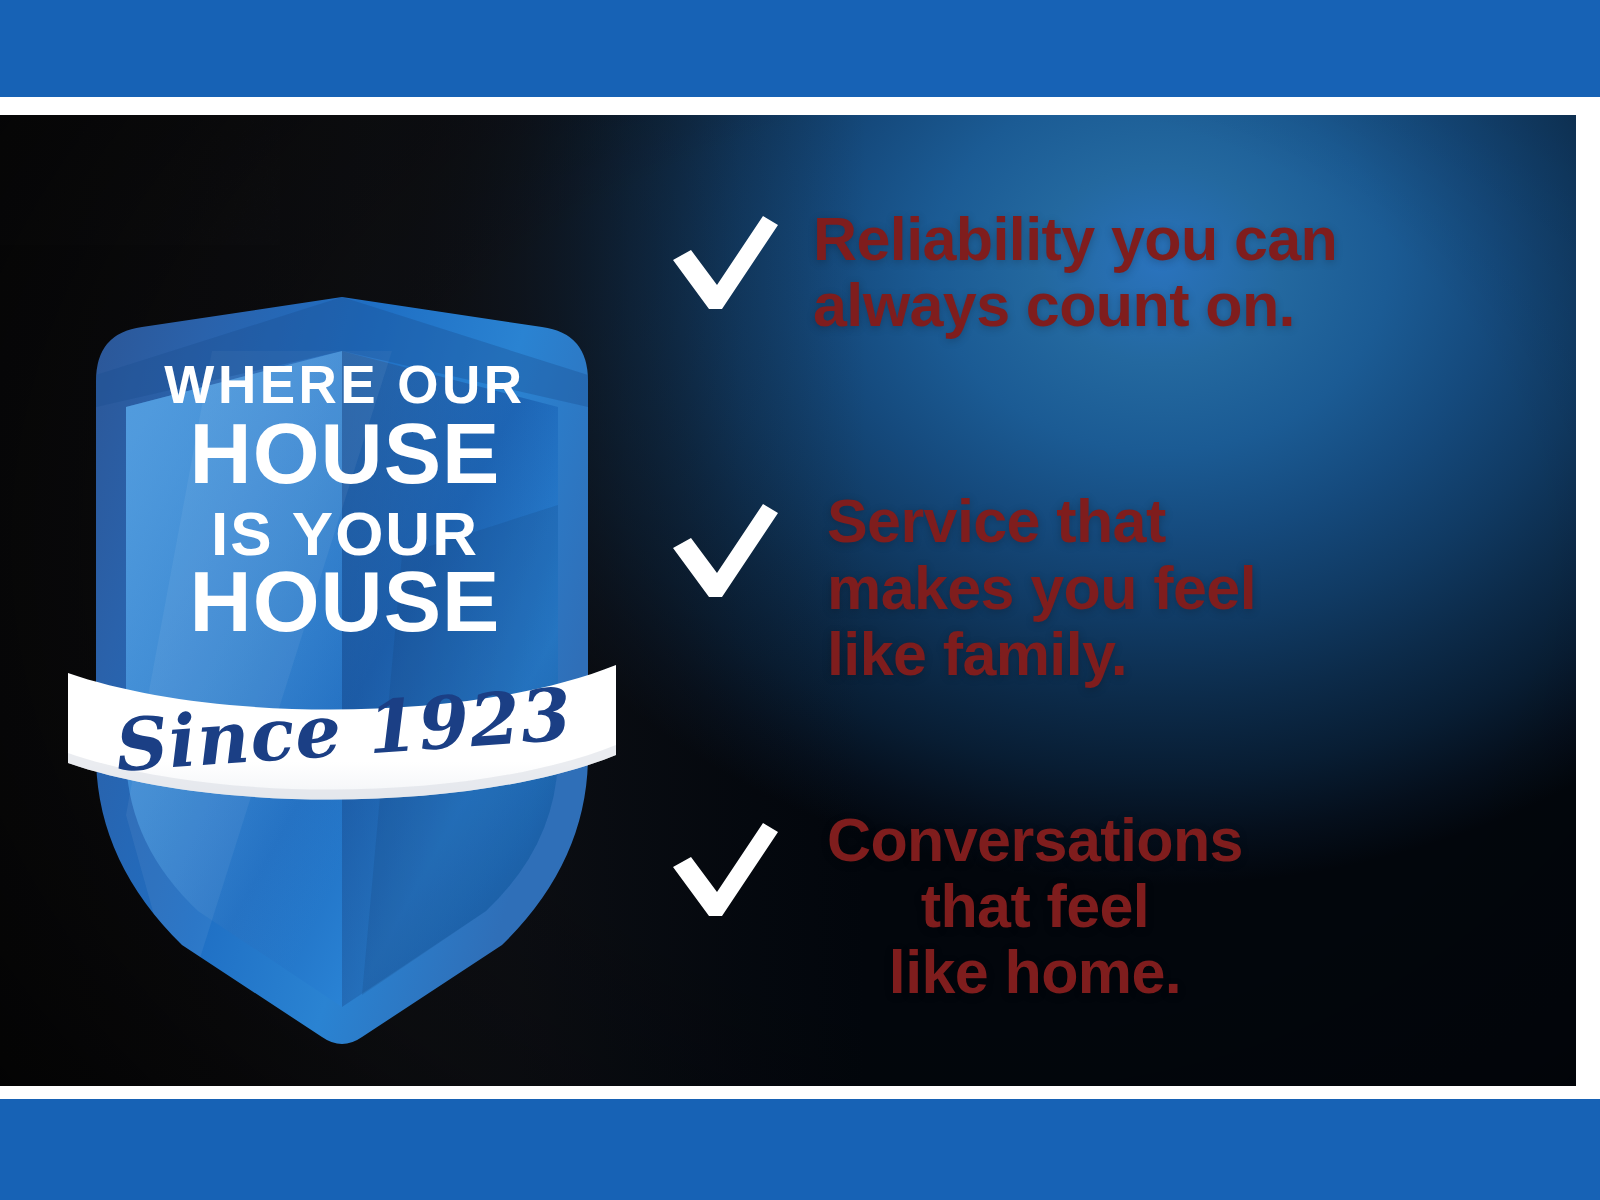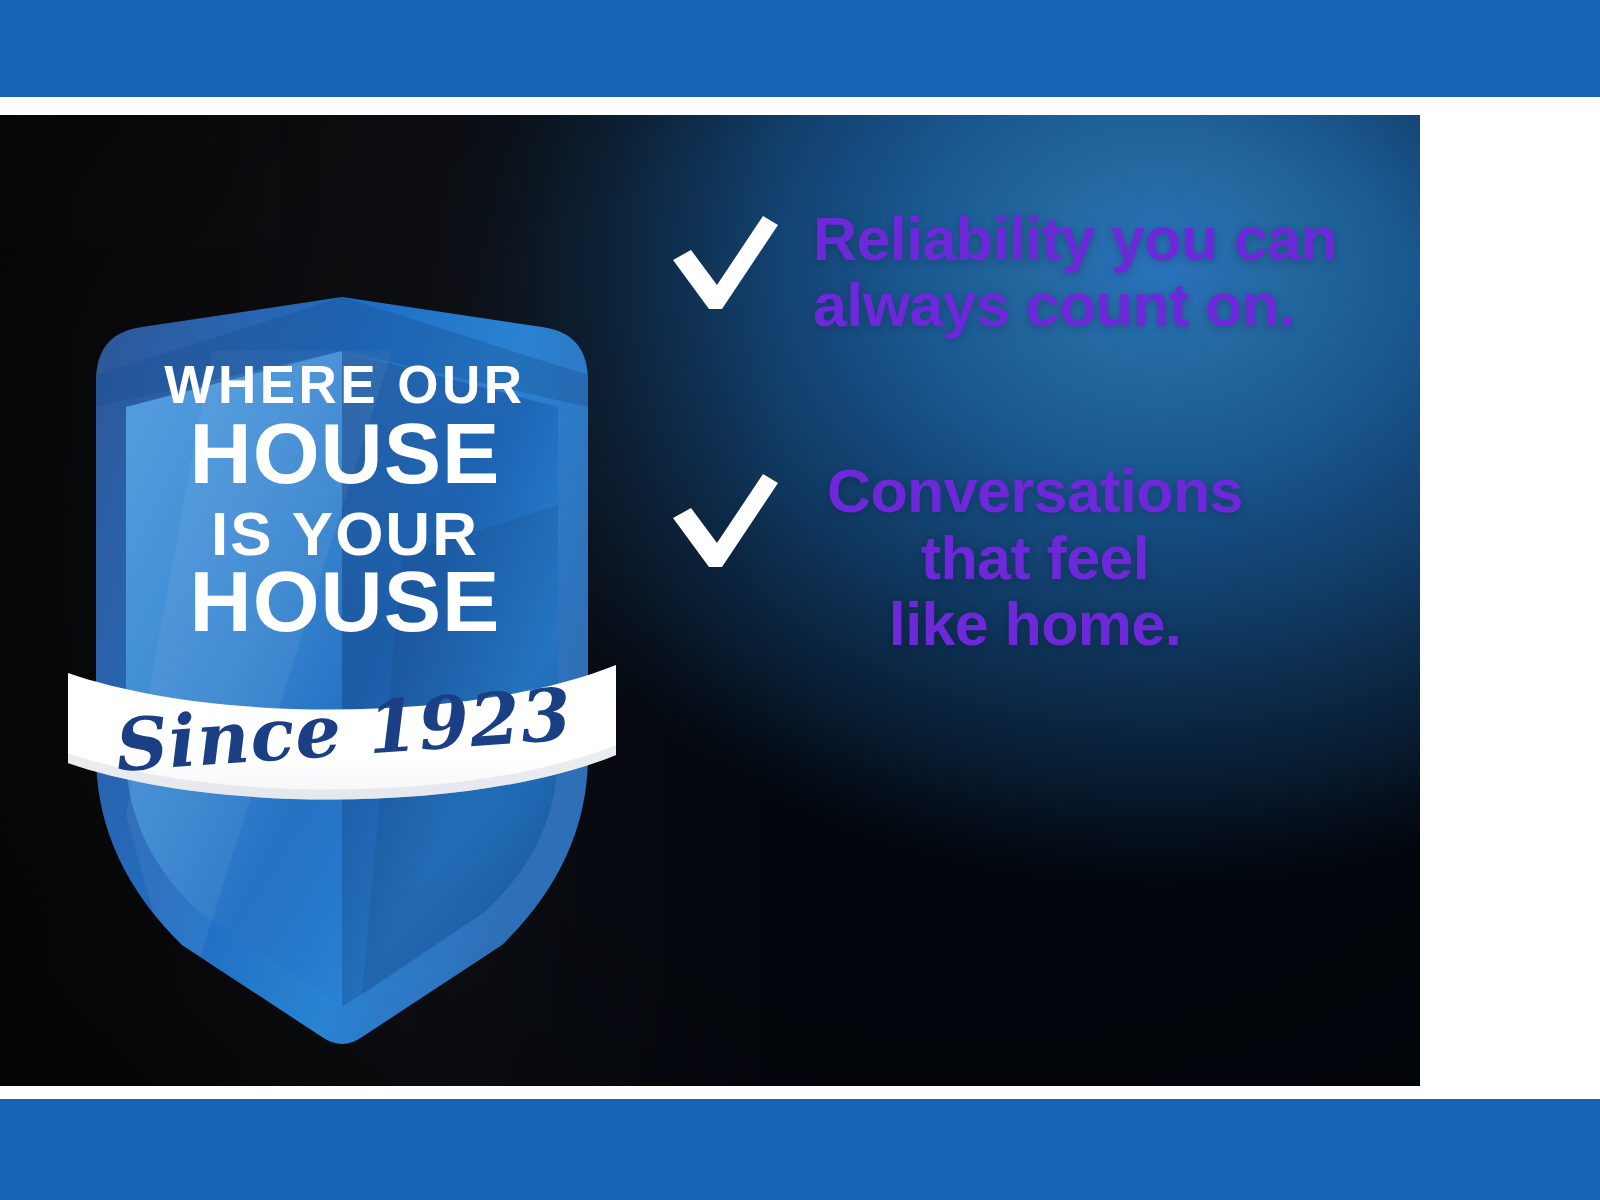--- a/index.html
+++ b/index.html
@@ -27,21 +27,21 @@
     background: #1762b5;
   }
   .brand-bar.top    { top: 0;     height: 97px; }
   .brand-bar.bottom { top: 1099px; height: 101px; }
 
   
   #stage {
     position: absolute;
     left: 0;
     top: 115px;
-    width: 1420px;
+    width: 1576px;
     height: 971px;
     overflow: hidden;
     background: #1d4ed8;
   }
 
   
   #stage .glow-main {
     position: absolute;
     left: 0; top: 0; right: 0; bottom: 0;
     background:
@@ -111,21 +111,21 @@
     display: flex;
     align-items: flex-start;
   }
   .bullet .check {
     flex: 0 0 auto;
     width: 130px;
     padding-top: 6px;
   }
   .bullet .check svg { display:block; width: 118px; height: 100px; }
   .bullet .btext {
-    color: #6d28d9;
+    color: #7f1d1d;
     font-family: "Liberation Sans", sans-serif;
     font-weight: 700;
     font-size: 61px;
     line-height: 1.085;
     letter-spacing: -0.6px;
     white-space: pre-line;
     text-shadow: 0 2px 8px rgba(0,0,0,0.22);
   }
   .bullet.b1 { margin-top: 26px; }
   .bullet.b2 { margin-top: 150px; }
@@ -275,20 +275,30 @@
     <div class="bullet b1">
       <div class="check">
         <svg viewBox="0 0 118 100" xmlns="http://www.w3.org/2000/svg">
           <path d="M 8 48 L 26 38 L 52 73 L 98 4 L 113 13 L 57 97 L 44 97 Z" fill="#ffffff"></path>
         </svg>
       </div>
       <div class="btext">Reliability you can
 always count on.</div>
     </div>
 
+    <div class="bullet b2">
+      <div class="check">
+        <svg viewBox="0 0 118 100" xmlns="http://www.w3.org/2000/svg">
+          <path d="M 8 48 L 26 38 L 52 73 L 98 4 L 113 13 L 57 97 L 44 97 Z" fill="#ffffff"></path>
+        </svg>
+      </div>
+      <div class="btext">Service that
+makes you feel
+like family.</div>
+    </div>
 
     <div class="bullet b3">
       <div class="check">
         <svg viewBox="0 0 118 100" xmlns="http://www.w3.org/2000/svg">
           <path d="M 8 48 L 26 38 L 52 73 L 98 4 L 113 13 L 57 97 L 44 97 Z" fill="#ffffff"></path>
         </svg>
       </div>
       <div class="btext">Conversations
 that feel
 like home.</div>

